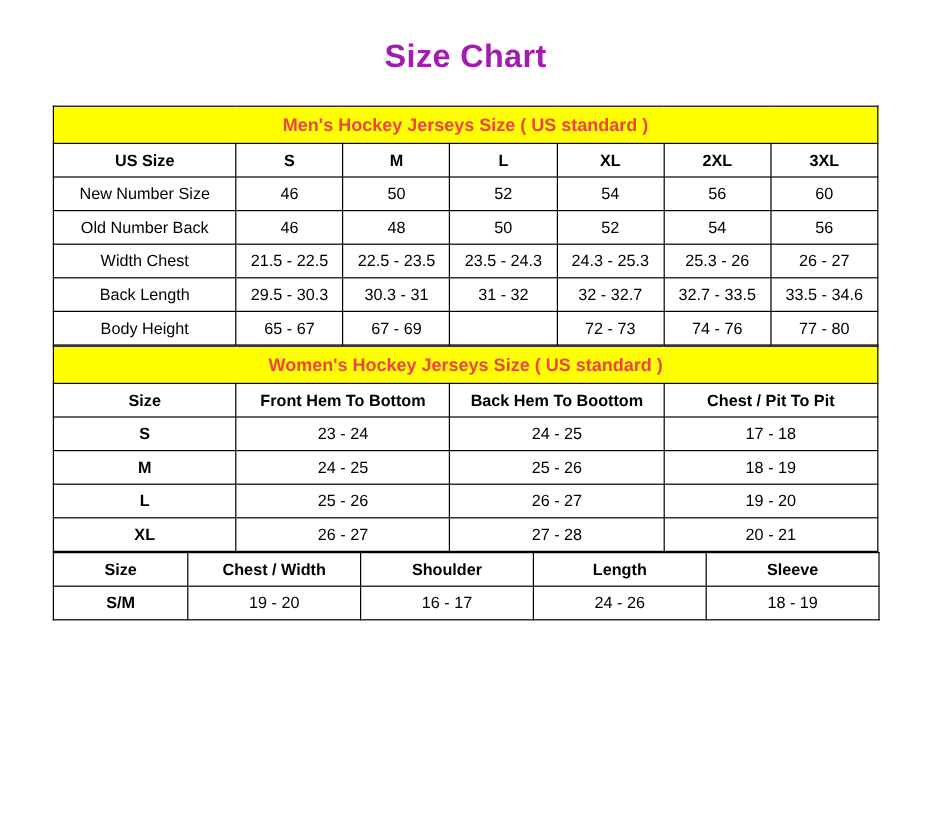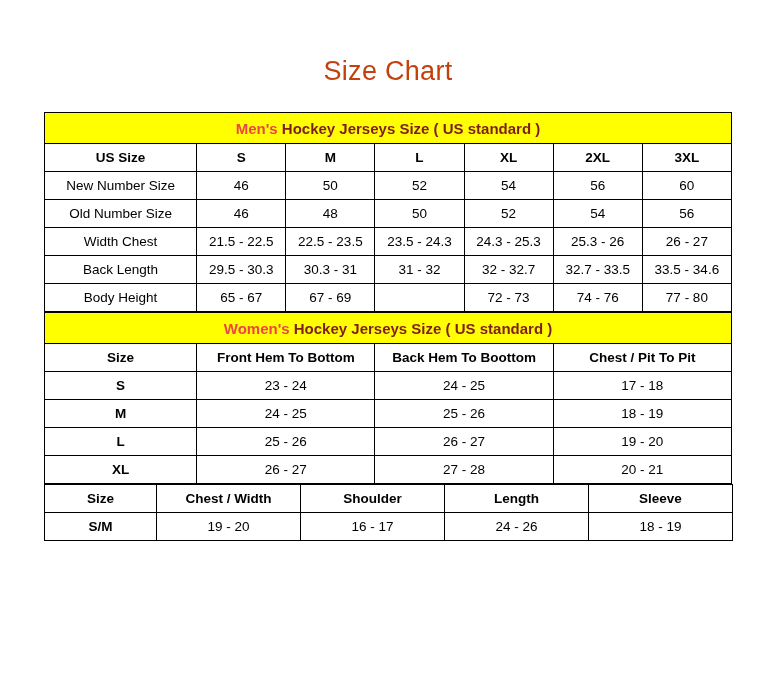--- a/index.html
+++ b/index.html
@@ -15,25 +15,25 @@
     overflow: hidden;
   }
   .page {
     width: 776px;
     height: 692px;
     position: relative;
     box-sizing: border-box;
   }
   .chart-title {
     text-align: center;
-    color: #c2410c;
+    color: #a21caf;
     font-size: 27px;
-    font-weight: normal;
+    font-weight: bold;
     letter-spacing: 0.3px;
-    padding-top: 58px;
+    padding-top: 34px;
     line-height: 1;
   }
   .tables {
     margin: 0 auto;
     padding-top: 27px;
     width: 688px;
   }
   table {
     border-collapse: collapse;
     width: 688px;
@@ -52,21 +52,21 @@
   .band {
     background: #ffff00;
     height: 31px;
     font-size: 15px;
     font-weight: bold;
   }
   .band .red {
     color: #ef4444;
   }
   .band .blk {
-    color: #7f1d1d;
+    color: #ef4444;
   }
   .hdr {
     font-weight: bold;
     text-align: center;
   }
   .rowlabel {
     font-weight: normal;
   }
   .bold-cell {
     font-weight: bold;
@@ -116,21 +116,21 @@
         <tr>
           <td class="rowlabel">New Number Size</td>
           <td>46</td>
           <td>50</td>
           <td>52</td>
           <td>54</td>
           <td>56</td>
           <td>60</td>
         </tr>
         <tr>
-          <td class="rowlabel">Old Number Size</td>
+          <td class="rowlabel">Old Number Back</td>
           <td>46</td>
           <td>48</td>
           <td>50</td>
           <td>52</td>
           <td>54</td>
           <td>56</td>
         </tr>
         <tr>
           <td class="rowlabel">Width Chest</td>
           <td>21.5 - 22.5</td>

